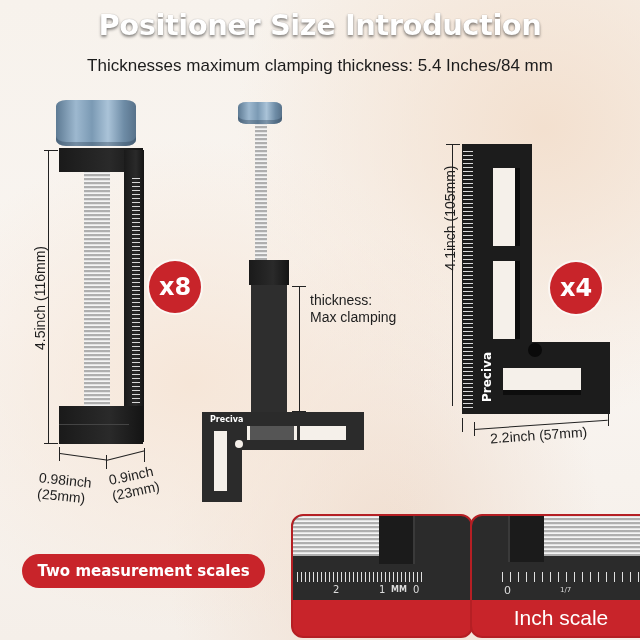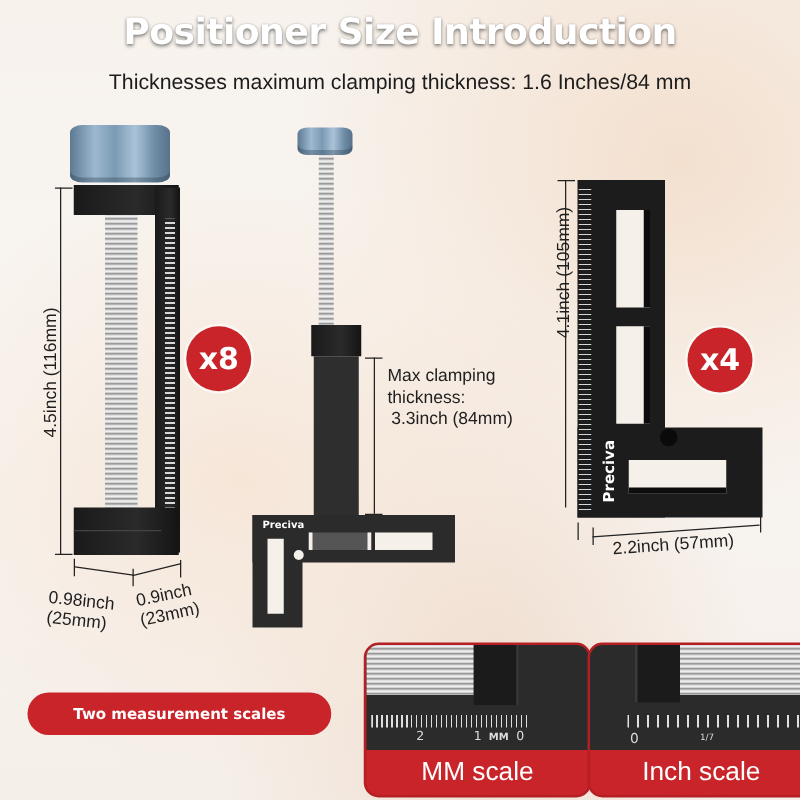--- a/index.html
+++ b/index.html
@@ -40,21 +40,21 @@
   }
   .black { background: linear-gradient(90deg, #1a1a1a, #2a2a2a 60%, #141414); }
   .screw {
     background: repeating-linear-gradient(180deg, #d9d9d9 0px, #f4f4f4 1.5px, #8c8c8c 3px, #d0d0d0 4px);
   }
   .ruler-ticks {
     background: repeating-linear-gradient(180deg, transparent 0px, transparent 3px, #d8d8d8 3px, #d8d8d8 4px);
   }
   .pill {
     left: 22px; top: 554px; width: 243px; height: 34px; border-radius: 17px;
-    background: #c8242a; color: #fff; font-weight: bold; font-size: 12px;
+    background: #c8242a; color: #fff; font-weight: bold; font-size: 15px;
     display: flex; align-items: center; justify-content: center;
     font-family: "DejaVu Sans", sans-serif;
   }
   .scale-card {
     width: 178px; height: 120px; border-radius: 12px; overflow: hidden;
     border: 2px solid #b51f24; background: #c8242a;
   }
   .scale-img { height: 84px; background: #2b2b2b; position: relative; overflow: hidden; }
   .scale-label {
     height: 36px; display: flex; align-items: center; justify-content: center;
@@ -62,21 +62,21 @@
   }
   .mini-ticks {
     background: repeating-linear-gradient(90deg, #e0e0e0 0px, #e0e0e0 1px, transparent 1px, transparent 4px);
   }
   .slot { background: #f5f0ea; }
 </style>
 </head>
 <body>
 
 <div class="abs title">Positioner Size Introduction</div>
-<div class="abs subtitle">Thicknesses maximum clamping thickness: 1.6 Inches/84 mm</div>
+<div class="abs subtitle">Thicknesses maximum clamping thickness: 5.4 Inches/84 mm</div>
 
 <div class="abs" style="left:0;top:0;width:200px;height:530px;">
   <div class="abs knob" style="left:56px;top:100px;width:80px;height:46px;"></div>
   <div class="abs black" style="left:59px;top:148px;width:84px;height:24px;"></div>
   <div class="abs screw" style="left:84px;top:172px;width:26px;height:238px;"></div>
   <div class="abs black" style="left:124px;top:150px;width:20px;height:292px;"></div>
   <div class="abs ruler-ticks" style="left:132px;top:175px;width:8px;height:250px;"></div>
   <div class="abs black" style="left:59px;top:406px;width:84px;height:38px;"></div>
   <div class="abs" style="left:59px;top:424px;width:70px;height:1px;background:#444;"></div>
 
@@ -107,23 +107,22 @@
   <div class="abs knob" style="left:48px;top:12px;width:44px;height:22px;border-radius:8px/5px;"></div>
   <div class="abs screw" style="left:65px;top:34px;width:12px;height:136px;"></div>
   <div class="abs black" style="left:59px;top:170px;width:40px;height:25px;"></div>
   <div class="abs" style="left:61px;top:195px;width:36px;height:130px;background:#2e2e2e;"></div>
 
   <div class="abs vline" style="left:109px;top:196px;height:125px;"></div>
   <div class="abs hline" style="left:102px;top:196px;width:14px;"></div>
   <div class="abs hline" style="left:102px;top:321px;width:14px;"></div>
 
   <div class="abs dim-text" style="left:120px;top:202px;font-size:14px;line-height:17px;">
+    <div>thickness:</div>
     <div>Max clamping</div>
-    <div>thickness:</div>
-    <div style="padding-left:3px;">3.3inch (84mm)</div>
   </div>
 
   <div class="abs" style="left:12px;top:322px;width:162px;height:38px;background:#2b2b2b;"></div>
   <div class="abs" style="left:12px;top:322px;width:40px;height:90px;background:#2b2b2b;"></div>
   <div class="abs" style="left:20px;top:325px;font-size:8px;font-weight:bold;color:#fff;">Preciva</div>
   <div class="abs slot" style="left:24px;top:341px;width:13px;height:60px;"></div>
   <div class="abs" style="left:57px;top:336px;width:44px;height:14px;background:#555;border-left:3px solid #f5f0ea;border-right:3px solid #f5f0ea;"></div>
   <div class="abs slot" style="left:110px;top:336px;width:46px;height:14px;"></div>
   <div class="abs" style="left:45px;top:350px;width:8px;height:8px;border-radius:50%;background:#f5f0ea;"></div>
   <div class="abs" style="left:52px;top:360px;width:122px;height:52px;background:transparent;"></div>
@@ -158,21 +157,20 @@
 <div class="abs scale-card" style="left:291px;top:514px;">
   <div class="scale-img">
     <div class="abs screw" style="left:0;top:0;width:86px;height:40px;"></div>
     <div class="abs" style="left:86px;top:0;width:34px;height:48px;background:#1b1b1b;border-right:2px solid #3a3a3a;"></div>
     <div class="abs mini-ticks" style="left:4px;top:56px;width:126px;height:10px;"></div>
     <div class="abs" style="left:40px;top:68px;color:#ddd;font-size:10px;">2</div>
     <div class="abs" style="left:86px;top:68px;color:#ddd;font-size:10px;">1</div>
     <div class="abs" style="left:98px;top:69px;color:#ddd;font-size:8px;font-weight:bold;">MM</div>
     <div class="abs" style="left:120px;top:68px;color:#ddd;font-size:10px;">0</div>
   </div>
-  <div class="scale-label">MM scale</div>
 </div>
 
 <div class="abs scale-card" style="left:470px;top:514px;">
   <div class="scale-img">
     <div class="abs" style="left:36px;top:0;width:34px;height:46px;background:#1b1b1b;border-left:2px solid #3a3a3a;"></div>
     <div class="abs screw" style="left:72px;top:0;width:110px;height:40px;"></div>
     <div class="abs mini-ticks" style="left:30px;top:56px;width:150px;height:10px;background:repeating-linear-gradient(90deg,#e0e0e0 0px,#e0e0e0 1px,transparent 1px,transparent 8px);"></div>
     <div class="abs" style="left:32px;top:68px;color:#ddd;font-size:11px;">0</div>
     <div class="abs" style="left:48px;top:68px;color:#ddd;font-size:8px;font-weight:normal;margin-top:48px;">INCH</div>
     <div class="abs" style="left:88px;top:70px;color:#ddd;font-size:7px;">1/7</div>

